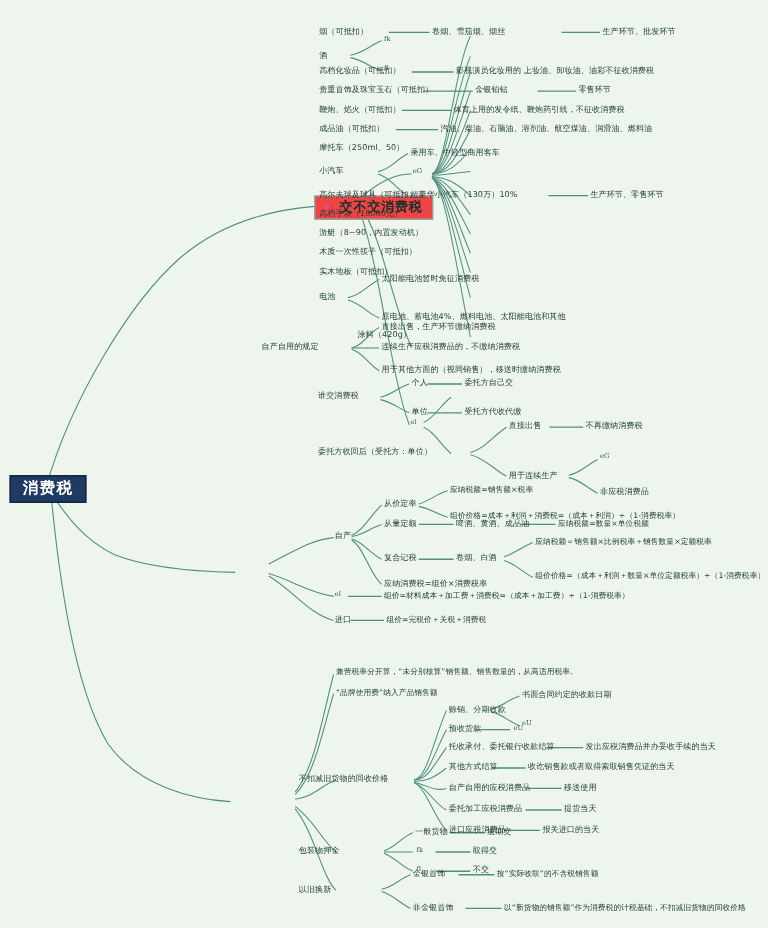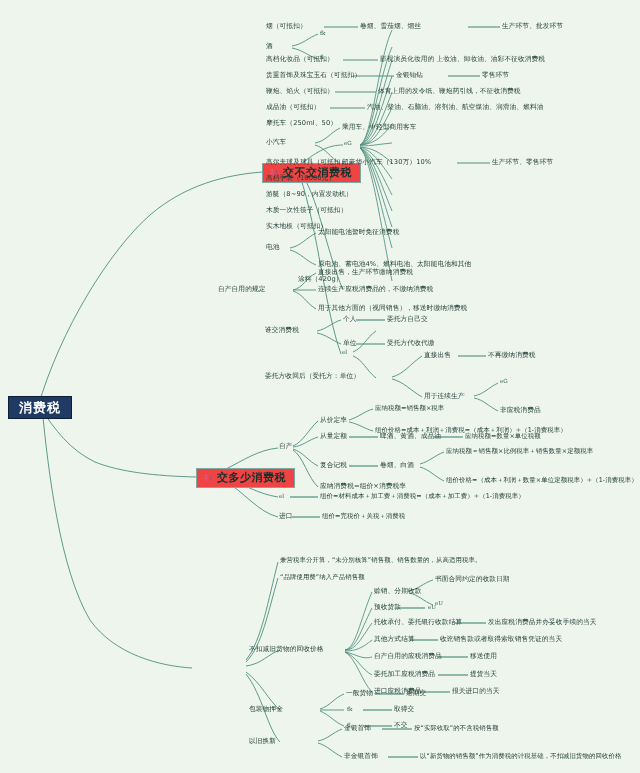--- a/index.html
+++ b/index.html
@@ -182,31 +182,20 @@
       <svg width="10" height="10" viewBox="0 0 10 10">
           <circle cx="3" cy="2.2" r="1.3" fill="#e0557a"></circle>
           <path d="M3 3.6 L1.2 8.4 M3 3.6 L4.8 8.4 M1.2 5.6 L5.6 4.4" stroke="#e0557a" stroke-width="0.8" fill="none"></path>
           <circle cx="7.4" cy="3.4" r="1" fill="#b04a8a"></circle>
           <path d="M7.4 4.5 L6.3 8.4 M7.4 4.5 L8.6 8.4" stroke="#b04a8a" stroke-width="0.7"></path>
         </svg>
     </span>
     <span>交不交消费税</span>
   </div>
 
-  <div class="node main" style="left:196px;top:468px;">
-    <span class="ico ico-people">
-      <svg width="10" height="10" viewBox="0 0 10 10">
-          <circle cx="3" cy="2.2" r="1.3" fill="#e0557a"></circle>
-          <path d="M3 3.6 L1.2 8.4 M3 3.6 L4.8 8.4 M1.2 5.6 L5.6 4.4" stroke="#e0557a" stroke-width="0.8" fill="none"></path>
-          <circle cx="7.4" cy="3.4" r="1" fill="#b04a8a"></circle>
-          <path d="M7.4 4.5 L6.3 8.4 M7.4 4.5 L8.6 8.4" stroke="#b04a8a" stroke-width="0.7"></path>
-        </svg>
-    </span>
-    <span>交多少消费税</span>
-  </div>
 
 
   <div class="node gl" style="left:344px;top:141px;">eG</div>
 
   <div class="node t" style="left:266px;top:23px;">烟（可抵扣）</div>
   <div class="node t" style="left:360px;top:23px;">卷烟、雪茄烟、烟丝</div>
   <div class="node t" style="left:502px;top:23px;">生产环节、批发环节</div>
 
   <div class="node t" style="left:266px;top:43px;">酒</div>
   <div class="node gl" style="left:320px;top:31px;">fk</div>

